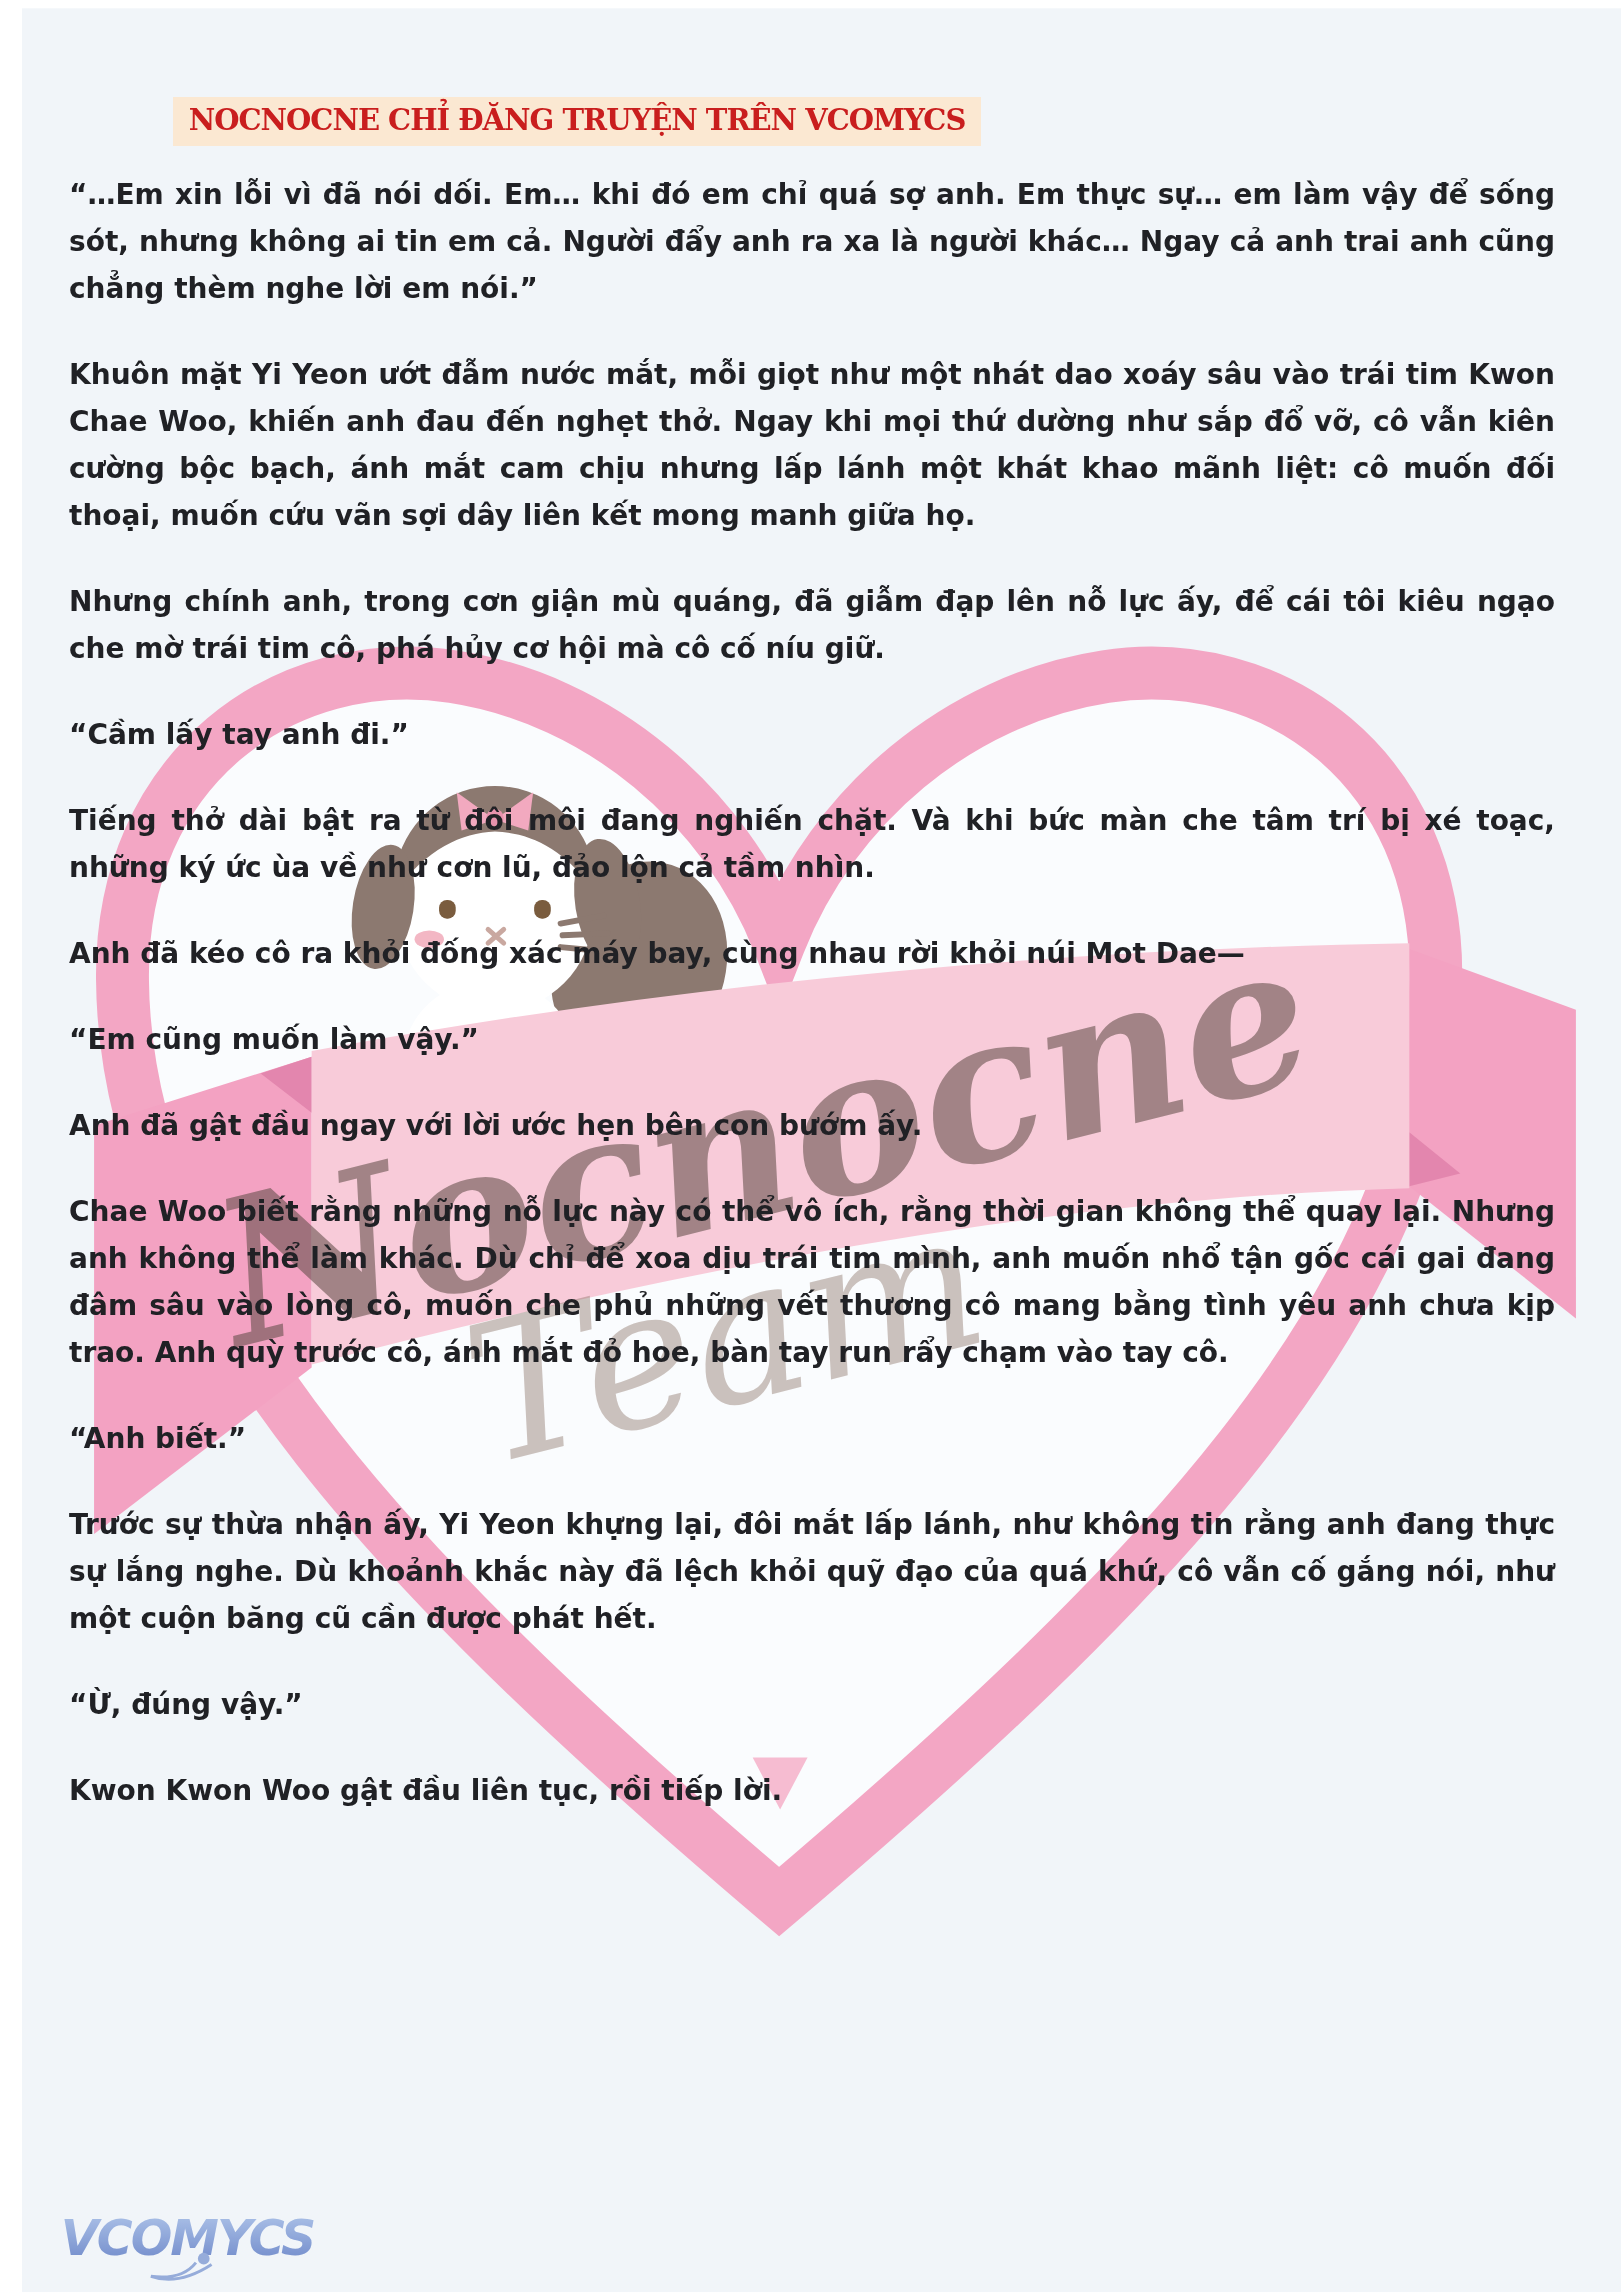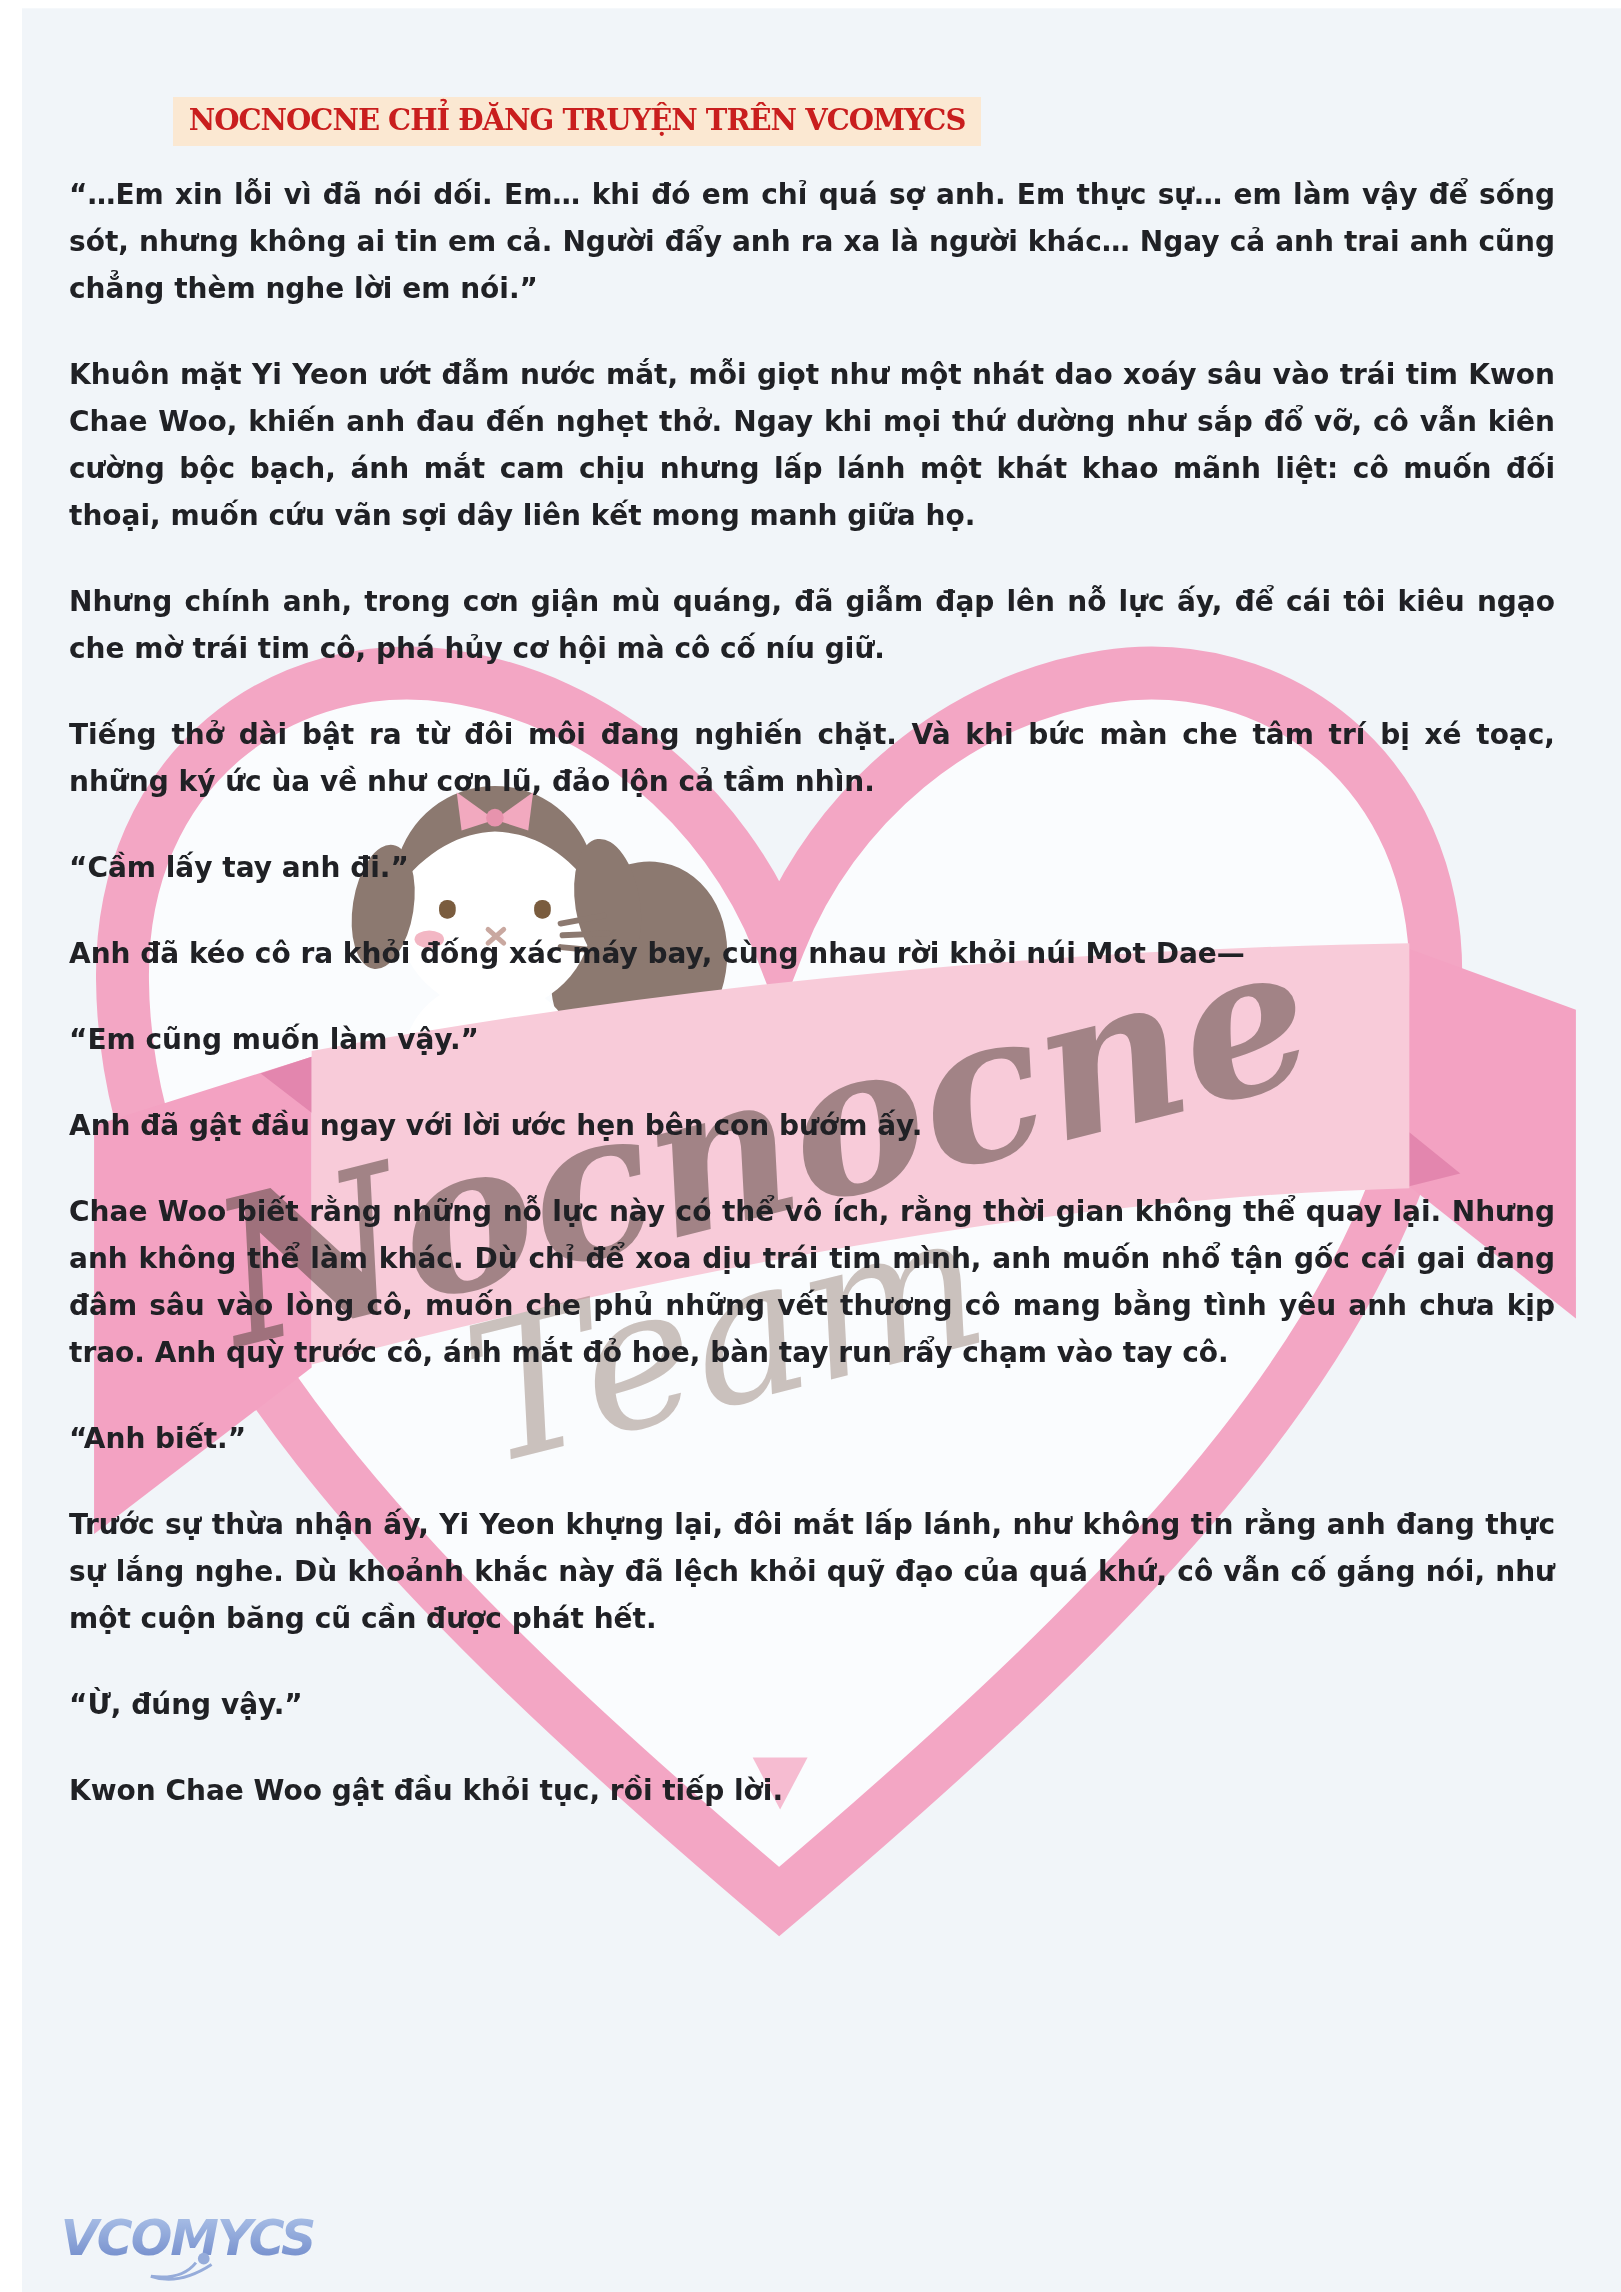--- a/index.html
+++ b/index.html
@@ -89,30 +89,30 @@
     </g>
   </svg>
 
   <div class="content">
     <div class="header-banner">NOCNOCNE CHỈ ĐĂNG TRUYỆN TRÊN VCOMYCS</div>
 
     <div class="paras">
       <p>“…Em xin lỗi vì đã nói dối. Em… khi đó em chỉ quá sợ anh. Em thực sự… em làm vậy để sống sót, nhưng không ai tin em cả. Người đẩy anh ra xa là người khác… Ngay cả anh trai anh cũng chẳng thèm nghe lời em nói.”</p>
       <p>Khuôn mặt Yi Yeon ướt đẫm nước mắt, mỗi giọt như một nhát dao xoáy sâu vào trái tim Kwon Chae Woo, khiến anh đau đến nghẹt thở. Ngay khi mọi thứ dường như sắp đổ vỡ, cô vẫn kiên cường bộc bạch, ánh mắt cam chịu nhưng lấp lánh một khát khao mãnh liệt: cô muốn đối thoại, muốn cứu vãn sợi dây liên kết mong manh giữa họ.</p>
       <p>Nhưng chính anh, trong cơn giận mù quáng, đã giẫm đạp lên nỗ lực ấy, để cái tôi kiêu ngạo che mờ trái tim cô, phá hủy cơ hội mà cô cố níu giữ.</p>
+      <p>“Cầm lấy tay anh đi.”</p>
       <p>Tiếng thở dài bật ra từ đôi môi đang nghiến chặt. Và khi bức màn che tâm trí bị xé toạc, những ký ức ùa về như cơn lũ, đảo lộn cả tầm nhìn.</p>
-      <p>“Cầm lấy tay anh đi.”</p>
       <p>Anh đã kéo cô ra khỏi đống xác máy bay, cùng nhau rời khỏi núi Mot Dae—</p>
       <p>“Em cũng muốn làm vậy.”</p>
       <p>Anh đã gật đầu ngay với lời ước hẹn bên con bướm ấy.</p>
       <p>Chae Woo biết rằng những nỗ lực này có thể vô ích, rằng thời gian không thể quay lại. Nhưng anh không thể làm khác. Dù chỉ để xoa dịu trái tim mình, anh muốn nhổ tận gốc cái gai đang đâm sâu vào lòng cô, muốn che phủ những vết thương cô mang bằng tình yêu anh chưa kịp trao. Anh quỳ trước cô, ánh mắt đỏ hoe, bàn tay run rẩy chạm vào tay cô.</p>
       <p>“Anh biết.”</p>
       <p>Trước sự thừa nhận ấy, Yi Yeon khựng lại, đôi mắt lấp lánh, như không tin rằng anh đang thực sự lắng nghe. Dù khoảnh khắc này đã lệch khỏi quỹ đạo của quá khứ, cô vẫn cố gắng nói, như một cuộn băng cũ cần được phát hết.</p>
       <p>“Ừ, đúng vậy.”</p>
-      <p>Kwon Chae Woo gật đầu khỏi tục, rồi tiếp lời.</p>
+      <p>Kwon Kwon Woo gật đầu liên tục, rồi tiếp lời.</p>
     </div>
   </div>
 
   <svg class="logo" width="274" height="98" viewBox="0 0 280 100" aria-hidden="true">
     <defs>
       <linearGradient id="logo-grad" x1="0" y1="0" x2="0" y2="1">
         <stop offset="0" stop-color="#a7bfe8"></stop>
         <stop offset="1" stop-color="#5b78c2"></stop>
       </linearGradient>
     </defs>

